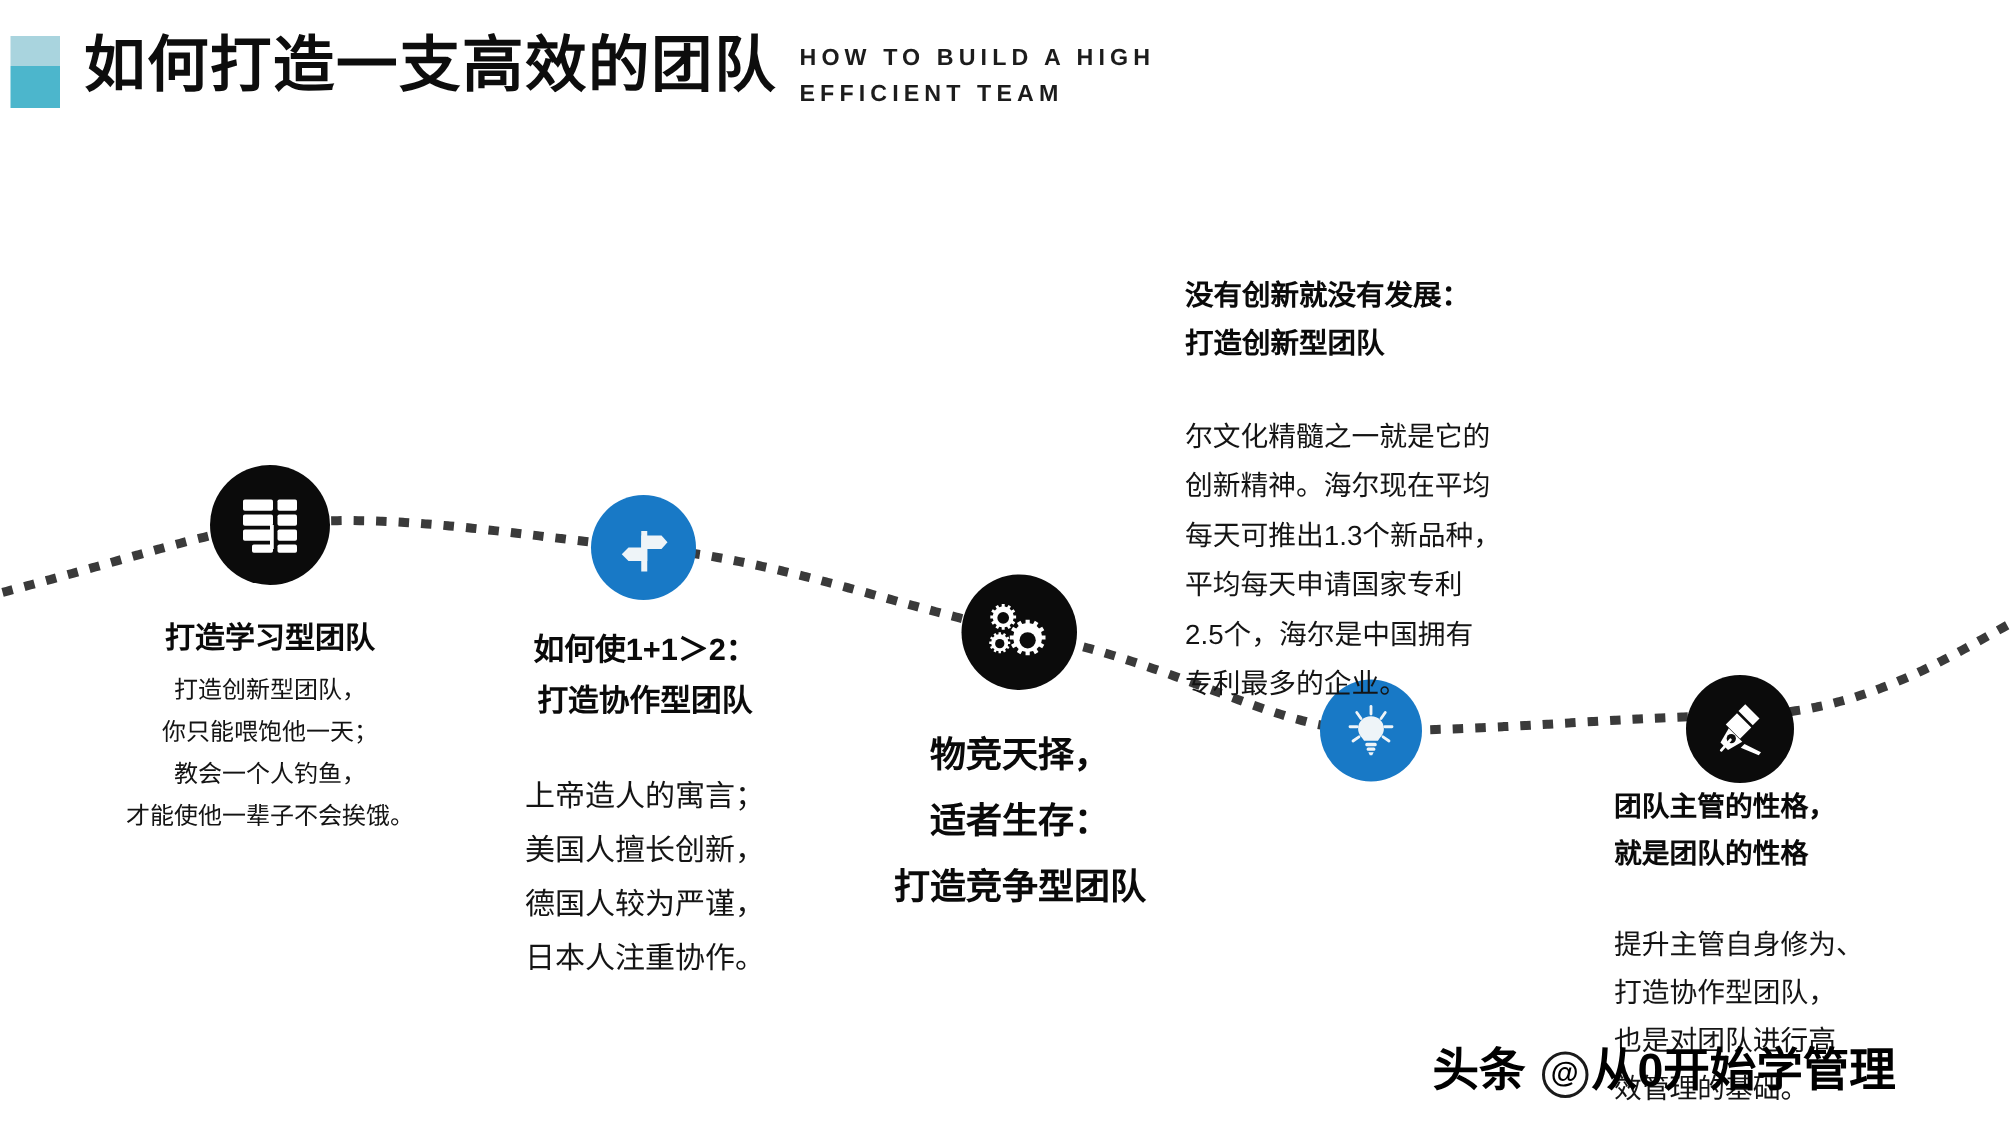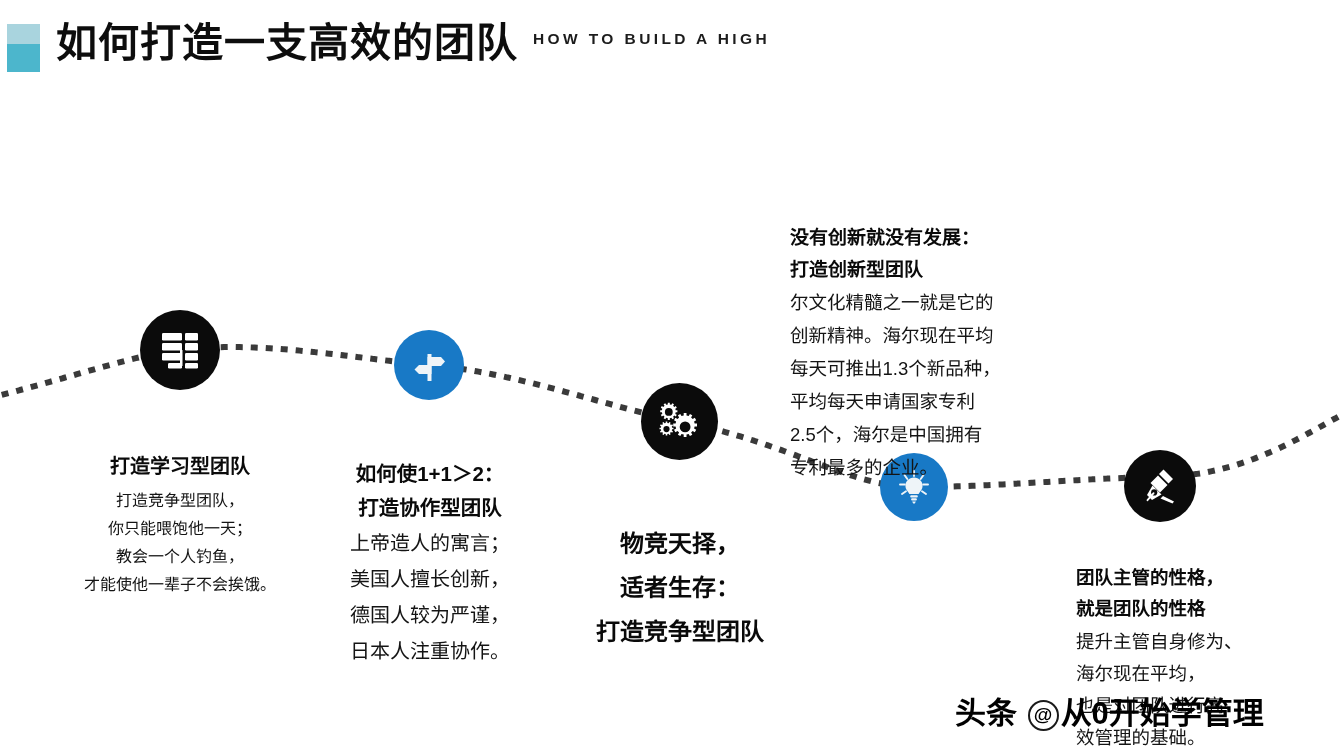--- a/index.html
+++ b/index.html
@@ -96,24 +96,24 @@
   .node-circle svg { display: block; }
 
   .node-text {
     position: absolute;
     text-align: center;
   }
   .node-text.left-align { text-align: left; }
   .node-head {
     font-weight: bold;
     color: #0a0a0a;
-    margin-top: 40px;
   }
   .node-body {
     color: #141414;
+    margin-top: 28px;
   }
   .node-head .line,
   .node-body .line { display: block; white-space: nowrap; }
 
   
   #node1 .node-circle { left: 140px; top: 310px; width: 80px; height: 80px; }
   #node1 .node-text  { left: 60px;  top: 410px; width: 240px; }
   #node1 .node-head  { font-size: 20px; line-height: 33px; }
   #node1 .node-body  { font-size: 16px; line-height: 28px; margin-top: 4px; }
 
@@ -170,20 +170,21 @@
 <div id="slide">
 
   <div class="header">
     <div class="title-mark">
       <div class="mark-top"></div>
       <div class="mark-bot"></div>
     </div>
     <div class="title-cn">如何打造一支高效的团队</div>
     <div class="title-en">
       <span class="en-l1">HOW TO BUILD A HIGH</span>
+      <span class="en-l2">EFFICIENT TEAM</span>
     </div>
   </div>
 
   <svg class="curve-layer" width="1342" height="752" viewBox="0 0 1342 752" xmlns="http://www.w3.org/2000/svg">
     <path d="M -10,398 C 90,372 135,355 180,350
              C 260,340 350,358 429,365
              C 520,373 600,405 679,421
              C 790,443 850,487 914,487
              C 1000,487 1080,478 1159,477
              C 1250,476 1310,430 1355,408" fill="none" stroke="#3a3a3a" stroke-width="6" stroke-linecap="square" stroke-dasharray="1 14"></path>
@@ -201,21 +202,21 @@
         <rect x="10" y="35" width="14" height="5.5" rx="1.2" fill="#ffffff"></rect>
         <rect x="27" y="35" width="13" height="5.5" rx="1.2" fill="#ffffff"></rect>
         <rect x="22" y="22" width="2.5" height="16" fill="#ffffff"></rect>
       </svg>
     </div>
     <div class="node-text">
       <div class="node-head">
         <span class="line">打造学习型团队</span>
       </div>
       <div class="node-body">
-        <span class="line">打造竞争型团队，</span>
+        <span class="line">打造创新型团队，</span>
         <span class="line">你只能喂饱他一天；</span>
         <span class="line">教会一个人钓鱼，</span>
         <span class="line">才能使他一辈子不会挨饿。</span>
       </div>
     </div>
   </div>
 
   <div class="node" id="node2">
     <div class="node-circle blue">
       <svg width="40" height="40" viewBox="0 0 40 40">
@@ -309,21 +310,21 @@
         <path d="M24 31 L35 36.5 L33.5 38.5 L21.5 33.5 Z" fill="#ffffff"></path>
       </svg>
     </div>
     <div class="node-text left-align">
       <div class="node-head">
         <span class="line">团队主管的性格，</span>
         <span class="line">就是团队的性格</span>
       </div>
       <div class="node-body">
         <span class="line">提升主管自身修为、</span>
-        <span class="line">海尔现在平均，</span>
+        <span class="line">打造协作型团队，</span>
         <span class="line">也是对团队进行高</span>
         <span class="line">效管理的基础。</span>
       </div>
     </div>
   </div>
 
   <div class="watermark">
     <span>头条</span>
     <span class="wm-at">@</span><span>从0开始学管理</span>
   </div>

